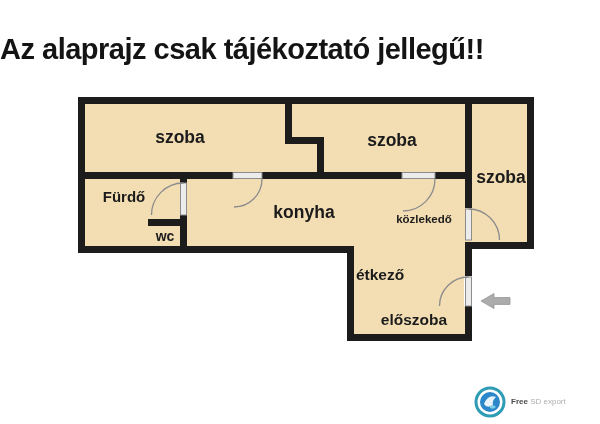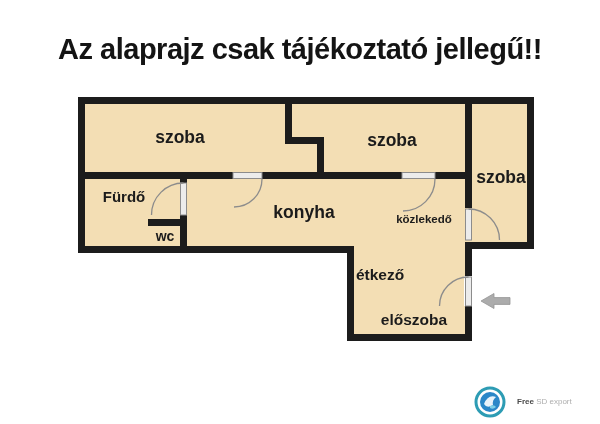--- a/index.html
+++ b/index.html
@@ -1,22 +1,22 @@
 <!DOCTYPE html>
 <html><head>
 <meta charset="utf-8">
 <style>
   html,body{margin:0;padding:0;background:#ffffff;}
   body{width:600px;height:424px;position:relative;overflow:hidden;
        font-family:"Liberation Sans",sans-serif;}
-  .title{position:absolute;top:33px;left:0;width:600px;text-align:center;
+  .title{position:absolute;top:33px;left:0;width:600px;
          font-size:29px;font-weight:bold;letter-spacing:-0.5px;color:#141414;}
   .plan{position:absolute;top:0;left:0;}
   .room-label{font-family:"Liberation Sans",sans-serif;font-weight:bold;fill:#1b1b1b;}
-  .footer{position:absolute;left:474px;top:386px;display:flex;align-items:center;gap:11px;}
+  .footer{position:absolute;left:474px;top:386px;display:flex;align-items:center;gap:5px;}
   .footer .text{display:flex;flex-direction:column;line-height:1;}
   .footer .line1{font-size:8px;margin-bottom:1px;}
   .footer .free{color:#4a4a4a;font-weight:bold;}
   .footer .sd{color:#aeaeae;}
   .footer .brand{font-size:15px;color:#8a8a8a;letter-spacing:0.2px;}
 </style>
 </head>
 <body>
 
 <div class="title">Az alaprajz csak tájékoztató jellegű!!</div>

